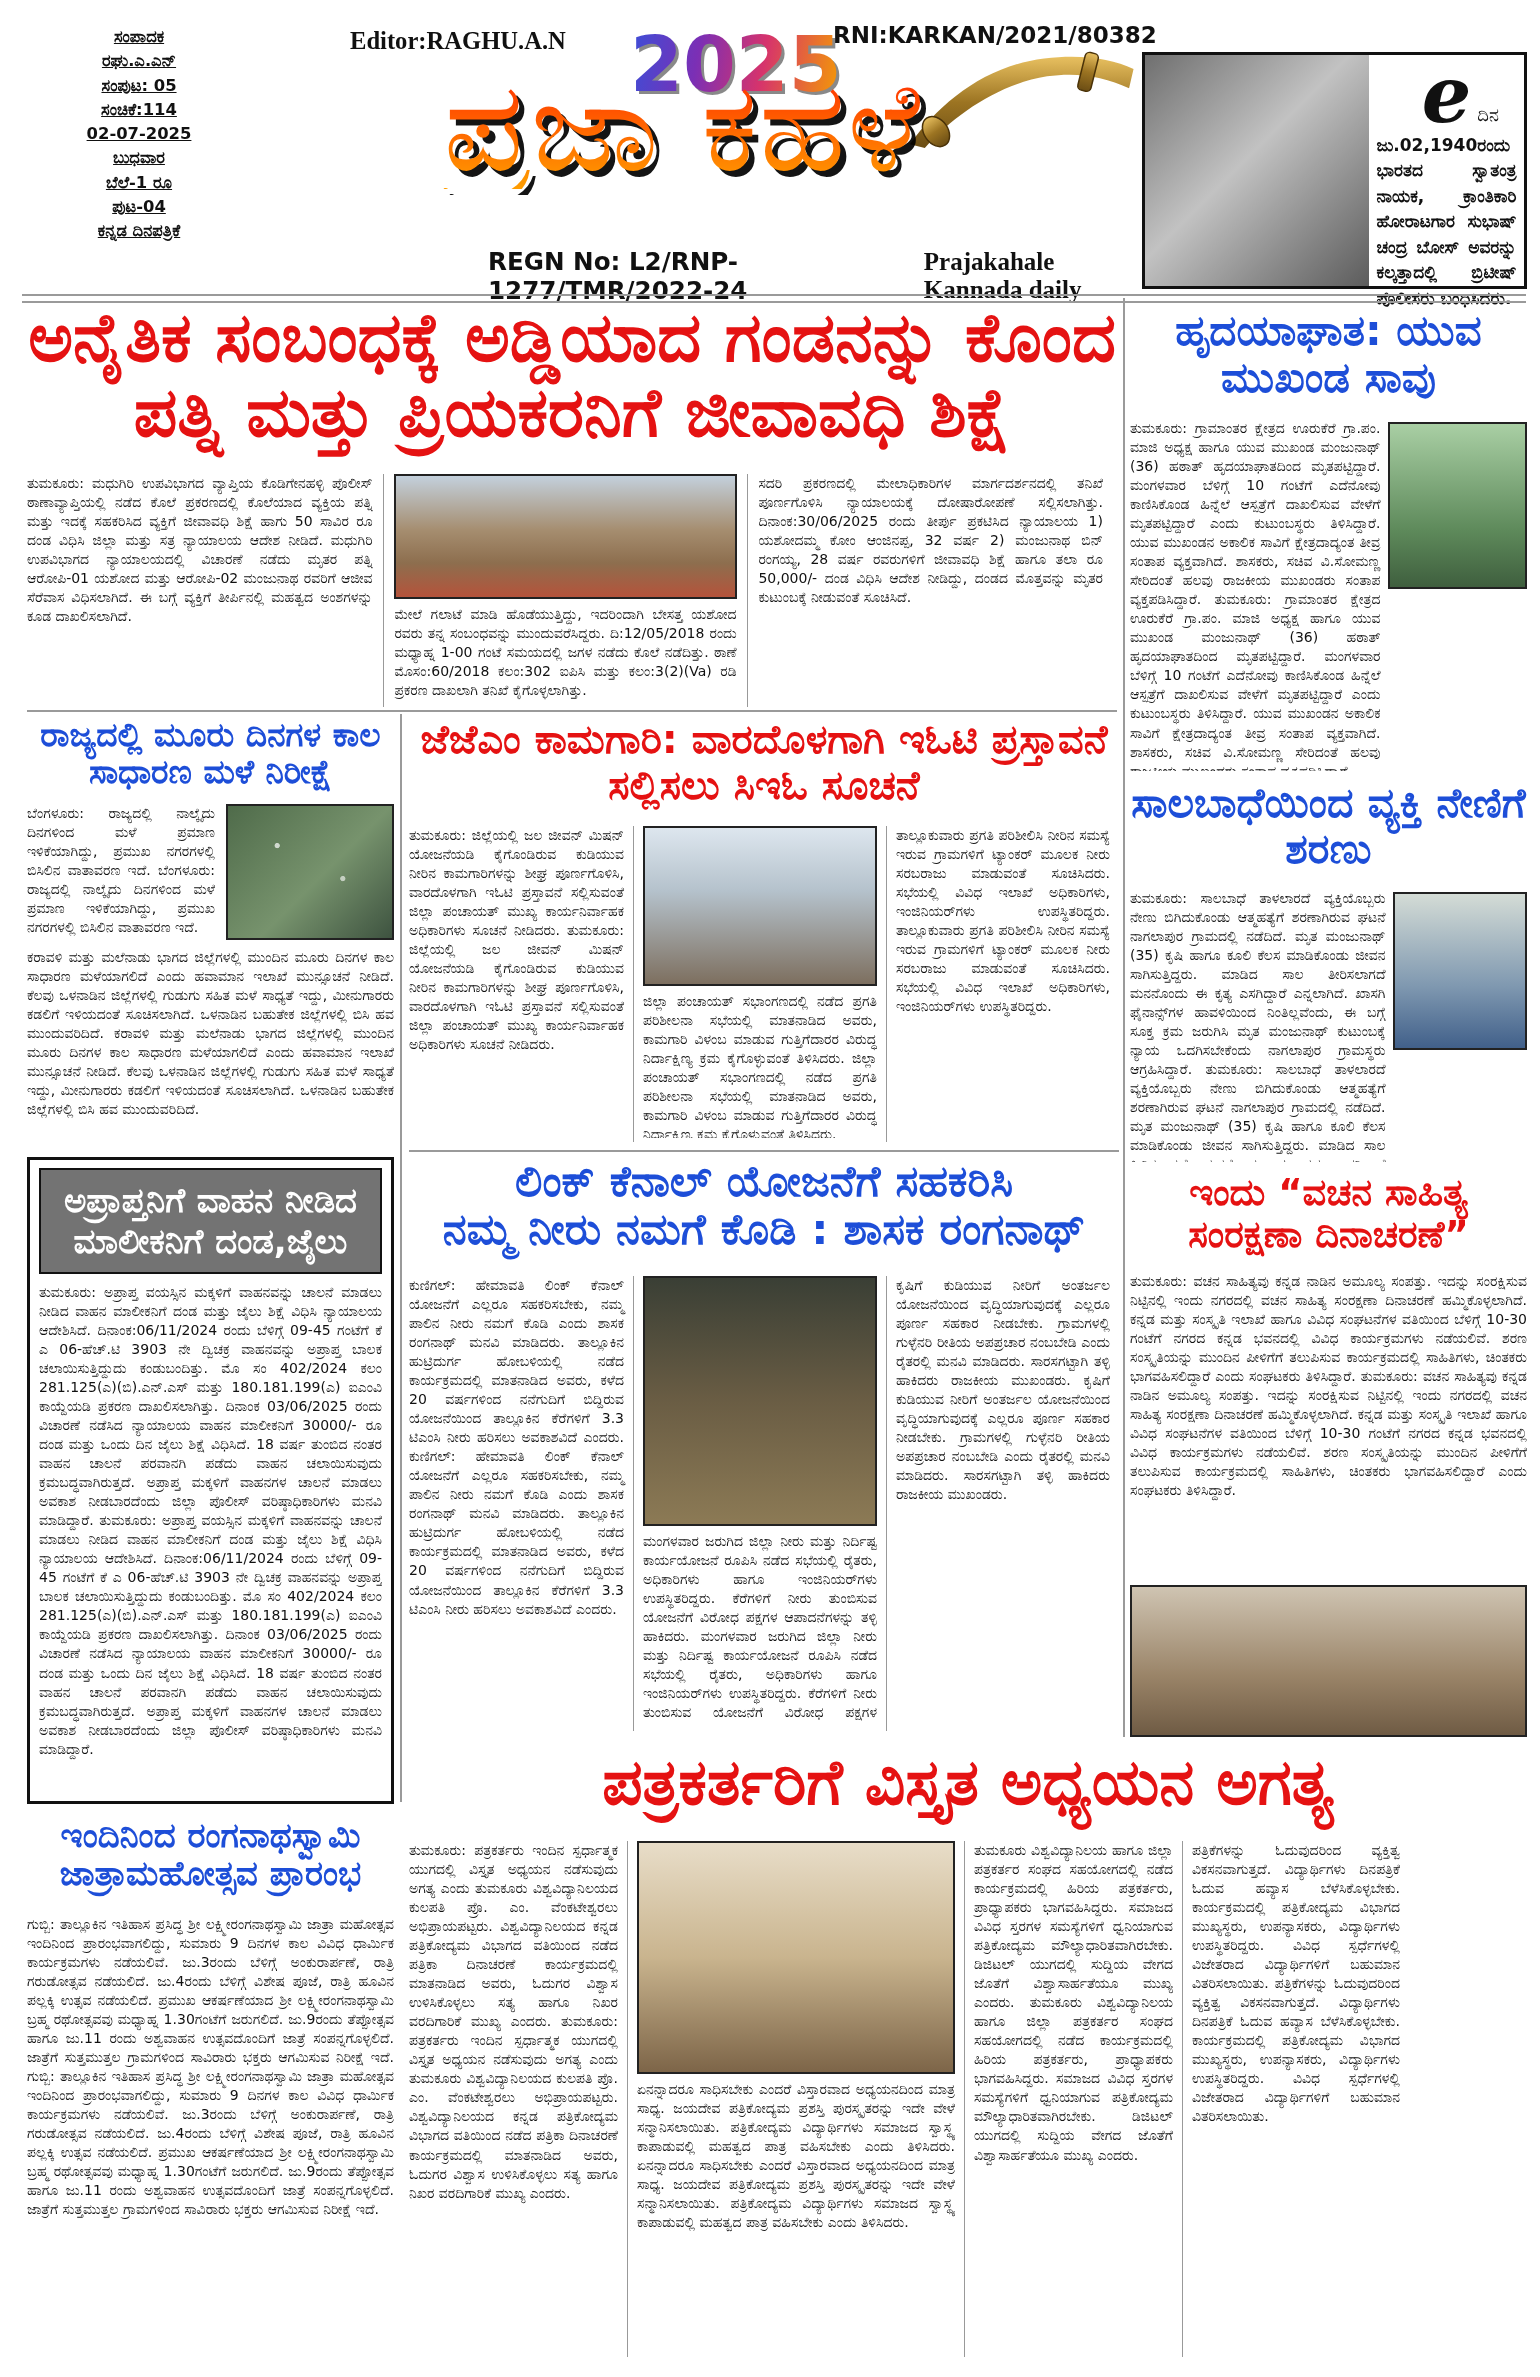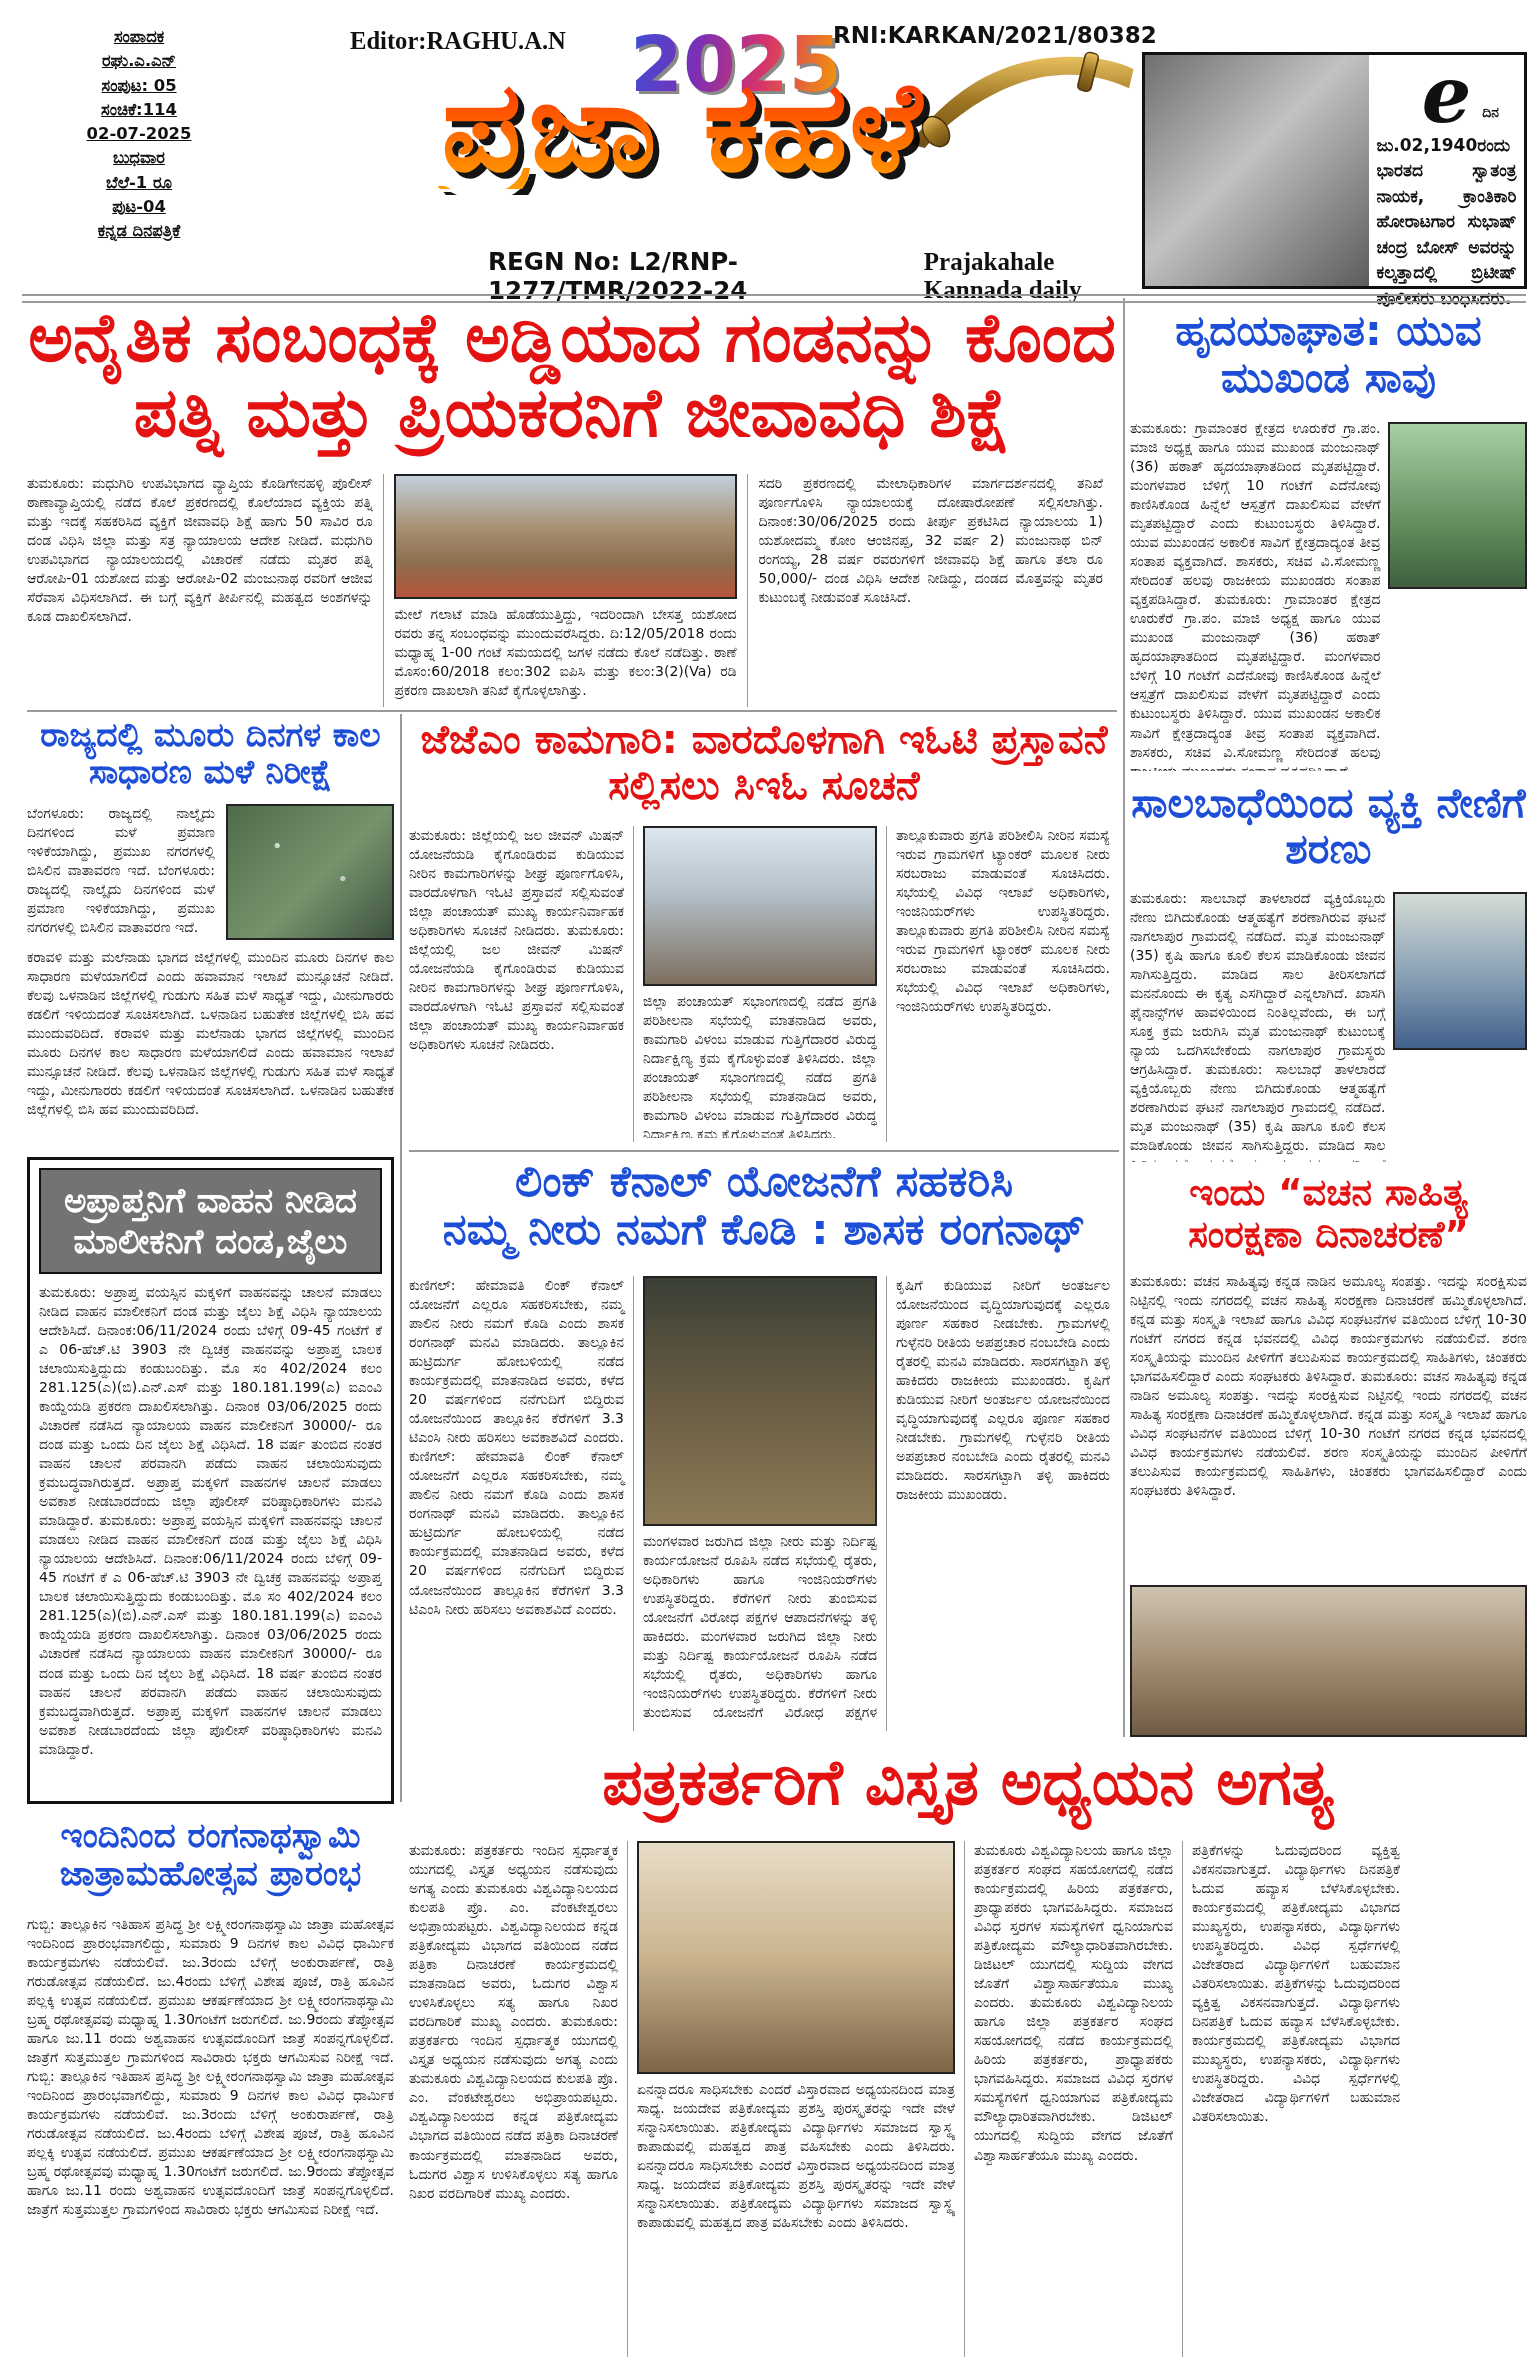--- a/index.html
+++ b/index.html
@@ -8,37 +8,37 @@
   
   .mast-info{position:absolute;left:27px;top:25px;width:224px;text-align:center;font-weight:bold;
              font-size:16.4px;line-height:1.48;}
   .mast-info span{display:block;text-decoration:underline;}
   .editor{position:absolute;left:350px;top:27px;font-family:"Liberation Serif",serif;font-weight:bold;font-size:24.6px;}
   .year{position:absolute;left:630px;top:27px;font-size:76px;font-weight:900;
         background:linear-gradient(100deg,#3b4fd8 0%,#7b2fb5 32%,#d6336c 62%,#f59f00 100%);
         -webkit-background-clip:text;background-clip:text;color:transparent;
         filter:drop-shadow(3px 3px 0 rgba(40,40,40,.55));line-height:1;}
   .mast-title{position:absolute;left:239px;top:64px;width:887px;text-align:center;font-size:125px;
-        font-weight:700;line-height:1.0;letter-spacing:1.5px;
+        font-weight:400;line-height:1.0;letter-spacing:1.5px;
         background:linear-gradient(180deg,#ff2400 0%,#ff6a00 55%,#ff9e00 100%);
         -webkit-background-clip:text;background-clip:text;color:transparent;
         filter:drop-shadow(6.7px 6.7px 0 rgba(0,0,0,.92));}
   .rni{position:absolute;left:833px;top:22.4px;font-size:23px;font-weight:bold;}
   .horn{position:absolute;left:895px;top:36px;width:246px;height:112px;}
   .regn-row{position:absolute;left:488px;top:247px;width:664px;display:flex;gap:41px;align-items:baseline;}
   .regn{font-size:24.6px;font-weight:bold;}
   .tagline{font-size:25px;font-weight:bold;font-family:"Liberation Serif",serif;}
   
   .eday{position:absolute;left:1142px;top:52px;width:385px;height:237px;border:3px solid #111;
         display:flex;box-sizing:border-box;background:#fff;}
   .eday .ph{width:224px;height:100%;border-right:1.5px solid #111;}
   .eday-right{flex:1;padding:4.5px 7.5px;position:relative;}
   .elogo{font-family:"DejaVu Serif",serif;font-style:italic;font-size:78px;font-weight:bold;line-height:.9;
          text-align:center;display:block;}
-  .elogo-sub{font-size:14px;font-weight:bold;position:absolute;top:49px;right:25px;}
+  .elogo-sub{font-size:18px;font-weight:normal;position:absolute;top:49px;right:25px;}
   .eday-text{font-size:17px;font-weight:bold;line-height:1.5;text-align:justify;margin-top:3px;}
   
   .dbl-rule{position:absolute;left:22.4px;top:294px;width:1504px;height:4.5px;
             border-top:2.2px solid #9a9a9a;border-bottom:2.2px solid #9a9a9a;}
   .hrule{position:absolute;height:1.5px;background:#9a9a9a;}
   .vrule{position:absolute;width:1.5px;background:#9a9a9a;}
   
   .h-red-big{position:absolute;left:27px;top:301px;width:1090px;text-align:center;color:#e51212;
              font-size:68px;font-weight:bold;line-height:1.10;}
   .h-black{font-weight:bold;text-align:center;line-height:1.12;color:#1d4ed8;}

